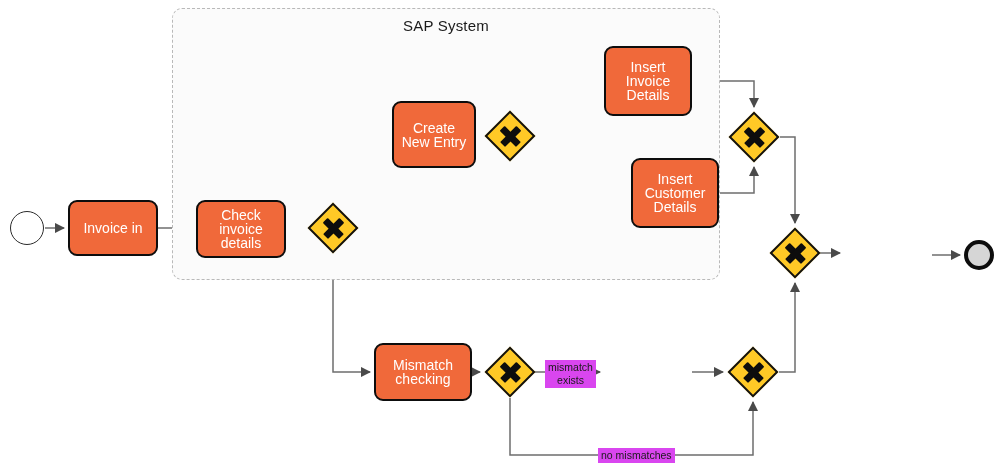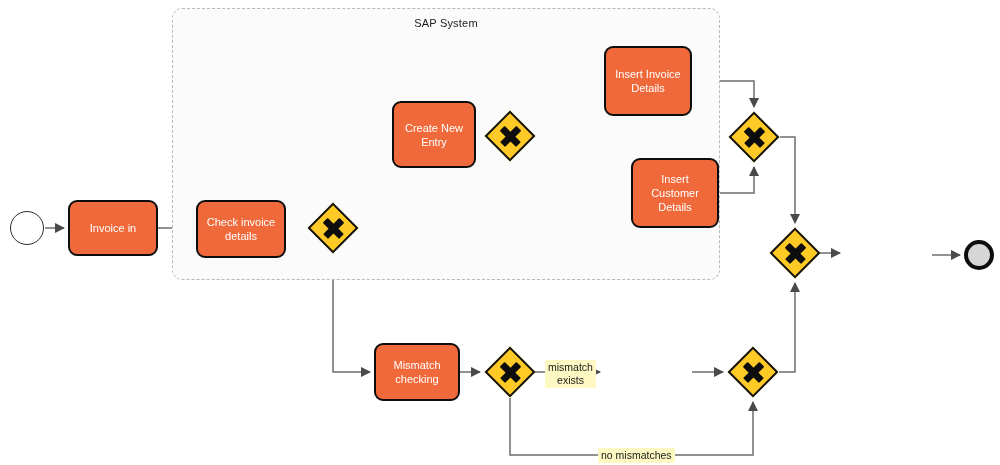--- a/index.html
+++ b/index.html
@@ -30,37 +30,37 @@
     border-radius: 10px;
     background: #fbfbfb;
     box-sizing: border-box;
   }
   .group-label {
     position: absolute;
     top: 8px;
     left: 0;
     width: 100%;
     text-align: center;
-    font-size: 11px;
+    font-size: 15px;
     color: #1a1a1a;
     letter-spacing: .2px;
   }
   
   .task {
     position: absolute;
     background: #f0693a;
     border: 2px solid #0d0d0d;
     border-radius: 9px;
     box-sizing: border-box;
     display: flex;
     align-items: center;
     justify-content: center;
     text-align: center;
     color: #ffffff;
-    font-size: 11px;
+    font-size: 14px;
     line-height: 14px;
     padding: 2px 6px;
   }
   
   .gw {
     position: absolute;
     width: 52px;
     height: 52px;
     box-sizing: border-box;
   }
@@ -103,21 +103,21 @@
     width: 30px;
     height: 30px;
     border: 4px solid #0d0d0d;
     border-radius: 50%;
     background: #d6d6d6;
     box-sizing: border-box;
   }
   
   .elabel {
     position: absolute;
-    background: #fef9c3;
+    background: #d946ef;
     color: #1a1a1a;
     font-size: 10.5px;
     line-height: 13px;
     text-align: center;
     padding: 1px 3px;
     white-space: pre-line;
   }
 </style>
 </head>
 <body>
@@ -191,21 +191,21 @@
   </div>
 
   <div class="task" style="left:604px; top:46px; width:88px; height:70px;">
     <span>Insert Invoice Details</span>
   </div>
 
   <div class="task" style="left:631px; top:158px; width:88px; height:70px;">
     <span>Insert Customer Details</span>
   </div>
 
-  <div class="task" style="left:374px; top:343px; width:86px; height:58px;">
+  <div class="task" style="left:374px; top:343px; width:98px; height:58px;">
     <span>Mismatch checking</span>
   </div>
 
 
 
   <div class="gw" style="left:307px; top:202px;">
     <div class="dia"></div>
     <div class="xm"></div>
     <div class="xm2"></div>
   </div>

